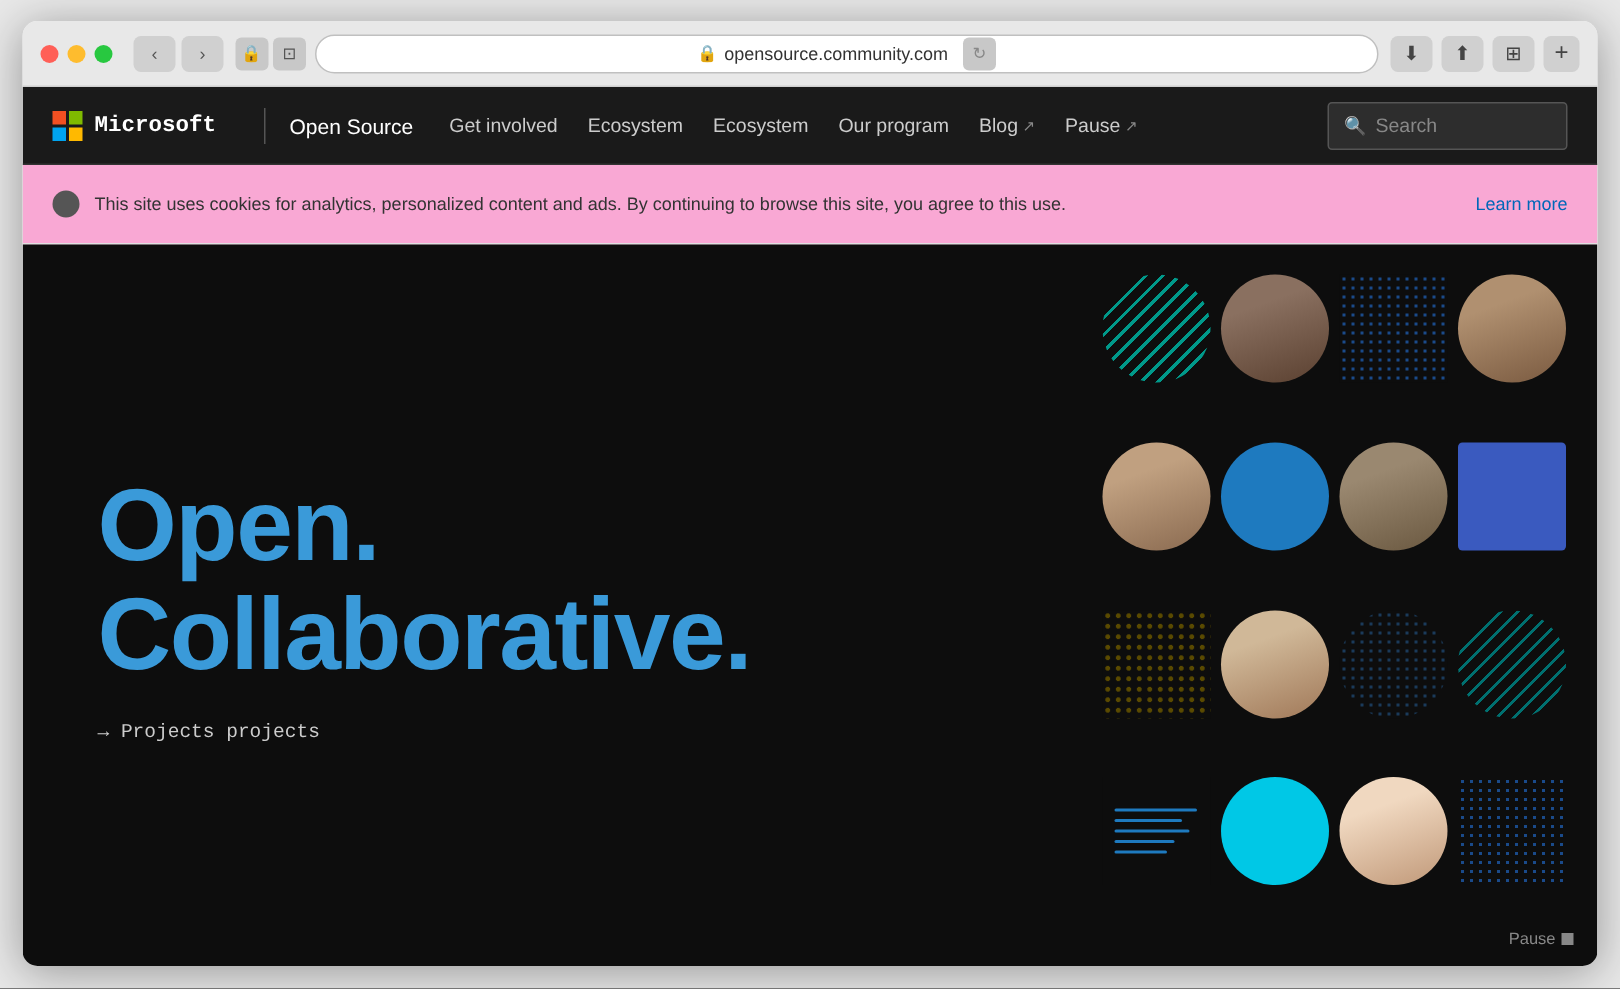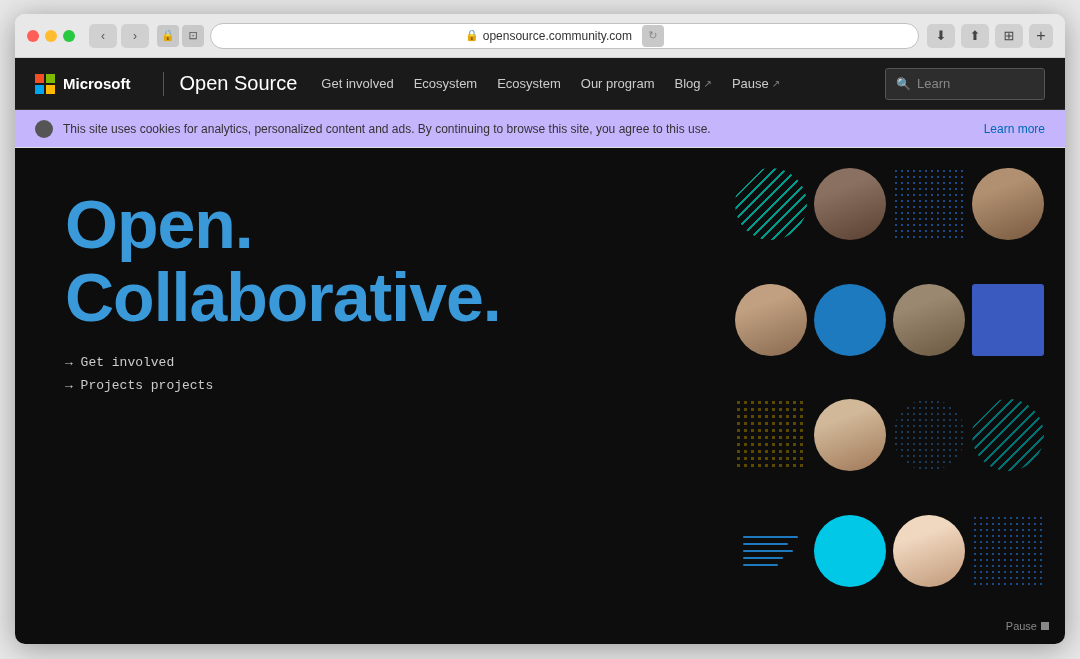--- a/index.html
+++ b/index.html
@@ -196,32 +196,33 @@
     .ms-square { width: 9px; height: 9px; }
     .ms-red { background: #f25022; }
     .ms-green { background: #7fba00; }
     .ms-blue { background: #00a4ef; }
     .ms-yellow { background: #ffb900; }
 
     .ms-name {
       color: white;
       font-size: 15px;
       font-weight: 600;
+      font-family: Liberation Mono, monospace;
     }
 
     .nav-divider {
       width: 1px;
       height: 24px;
       background: #555;
       margin: 0 16px;
     }
 
     .nav-site-title {
       color: white;
-      font-size: 20px;
+      font-size: 14px;
       font-weight: 400;
       margin-right: 24px;
     }
 
     .nav-links {
       display: flex;
       gap: 20px;
       align-items: center;
       flex: 1;
     }
@@ -258,22 +259,22 @@
       font-size: 12px;
     }
 
     .search-placeholder {
       color: #888;
       font-size: 13px;
     }
 
     
     .cookie-bar {
-      height: 38px;
-      background: #c4b5fd;
+      height: 53px;
+      background: #f9a8d4;
       display: flex;
       align-items: center;
       padding: 0 20px;
       gap: 10px;
       border-bottom: 1px solid #e0e0e0;
       flex-shrink: 0;
     }
 
     .cookie-icon {
       width: 18px;
@@ -304,21 +305,21 @@
       align-items: stretch;
       position: relative;
       overflow: hidden;
     }
 
     .hero-left {
       flex: 1;
       padding: 40px 40px 38px 50px;
       display: flex;
       flex-direction: column;
-      justify-content: flex-start;
+      justify-content: center;
     }
 
     .hero-headline {
       display: flex;
       flex-direction: column;
     }
 
     .hero-headline h1 {
       font-size: 68px;
       font-weight: 700;
@@ -542,39 +543,38 @@
           <span>Blog</span>
           <span class="ext-arrow">↗</span>
         </a>
         <a class="nav-link">
           <span>Pause</span>
           <span class="ext-arrow">↗</span>
         </a>
       </div>
       <div class="nav-search">
         <span class="search-icon-nav">🔍</span>
-        <span class="search-placeholder">Learn</span>
+        <span class="search-placeholder">Search</span>
       </div>
     </nav>
 
     <div class="cookie-bar">
       <div class="cookie-icon"></div>
       <span class="cookie-text">This site uses cookies for analytics, personalized content and ads. By continuing to browse this site, you agree to this use.</span>
       <a class="learn-more-link">Learn more</a>
     </div>
 
     <div class="hero">
       <div class="hero-left">
         <div>
           <div class="hero-headline">
             <h1>Open.</h1>
             <h1>Collaborative.</h1>
           </div>
           <div class="hero-links">
-            <a class="hero-link">→  Get involved</a>
             <a class="hero-link">→  Projects projects</a>
           </div>
         </div>
       </div>
 
       <div class="hero-right">
 
         <div class="pattern-cell diag-lines" style="border-radius:50%;"></div>
         <div class="avatar-circle face face-1"></div>
         <div class="pattern-cell pattern-dots-blue"></div>

